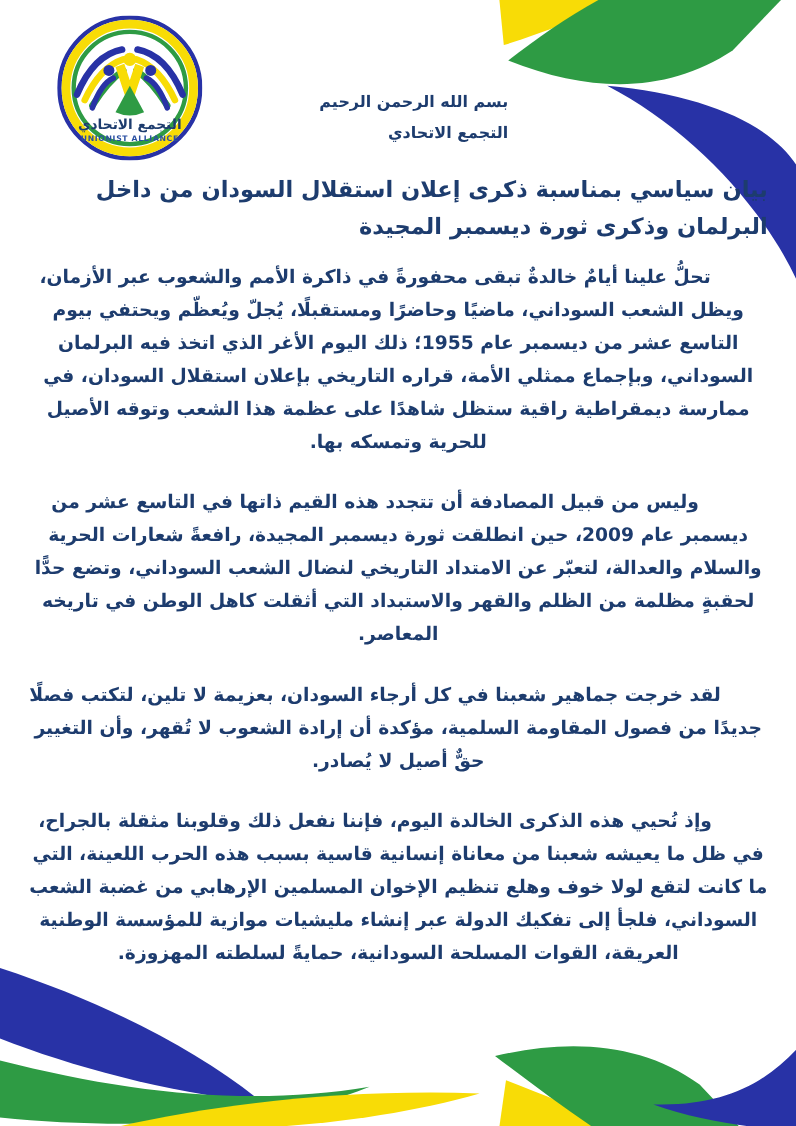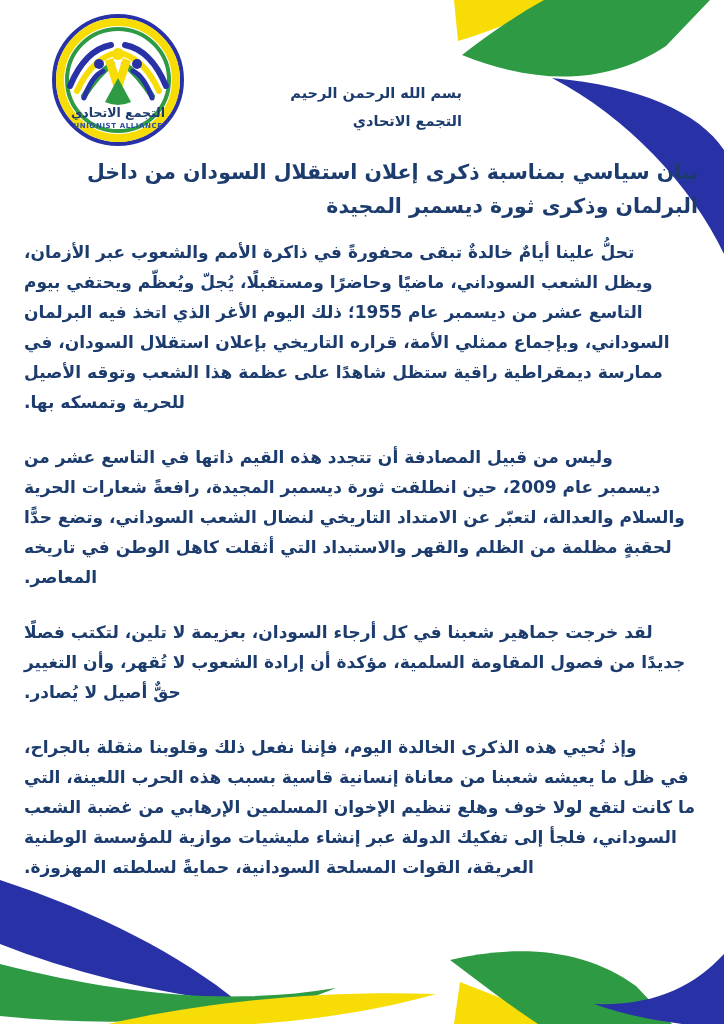--- a/index.html
+++ b/index.html
@@ -17,21 +17,21 @@
     direction:rtl;text-align:right;font-weight:bold;
     font-size:14.5px;line-height:27.5px;color:#1d3c6e;margin-top:31px;
   }
   .title{
     position:absolute;top:155px;left:26px;right:26px;
     direction:rtl;text-align:right;font-weight:bold;
     font-size:20.5px;line-height:34px;color:#1d3c6e;
   }
   .body-text{
     position:absolute;top:237px;left:24px;right:24px;
-    direction:rtl;text-align:left;font-weight:bold;
+    direction:rtl;text-align:center;font-weight:bold;
     font-size:17px;line-height:30px;color:#1d3c6e;
   }
   .body-text p{margin:0 0 25px 0;text-indent:42px;}
   .logo-ar{font-weight:bold;font-size:12.5px;fill:#1d3c6e;}
   .logo-en{font-weight:bold;font-size:7px;letter-spacing:0.6px;fill:#2a4fa2;}
 </style>
 </head>
 <body>
 
 <div class="page">

